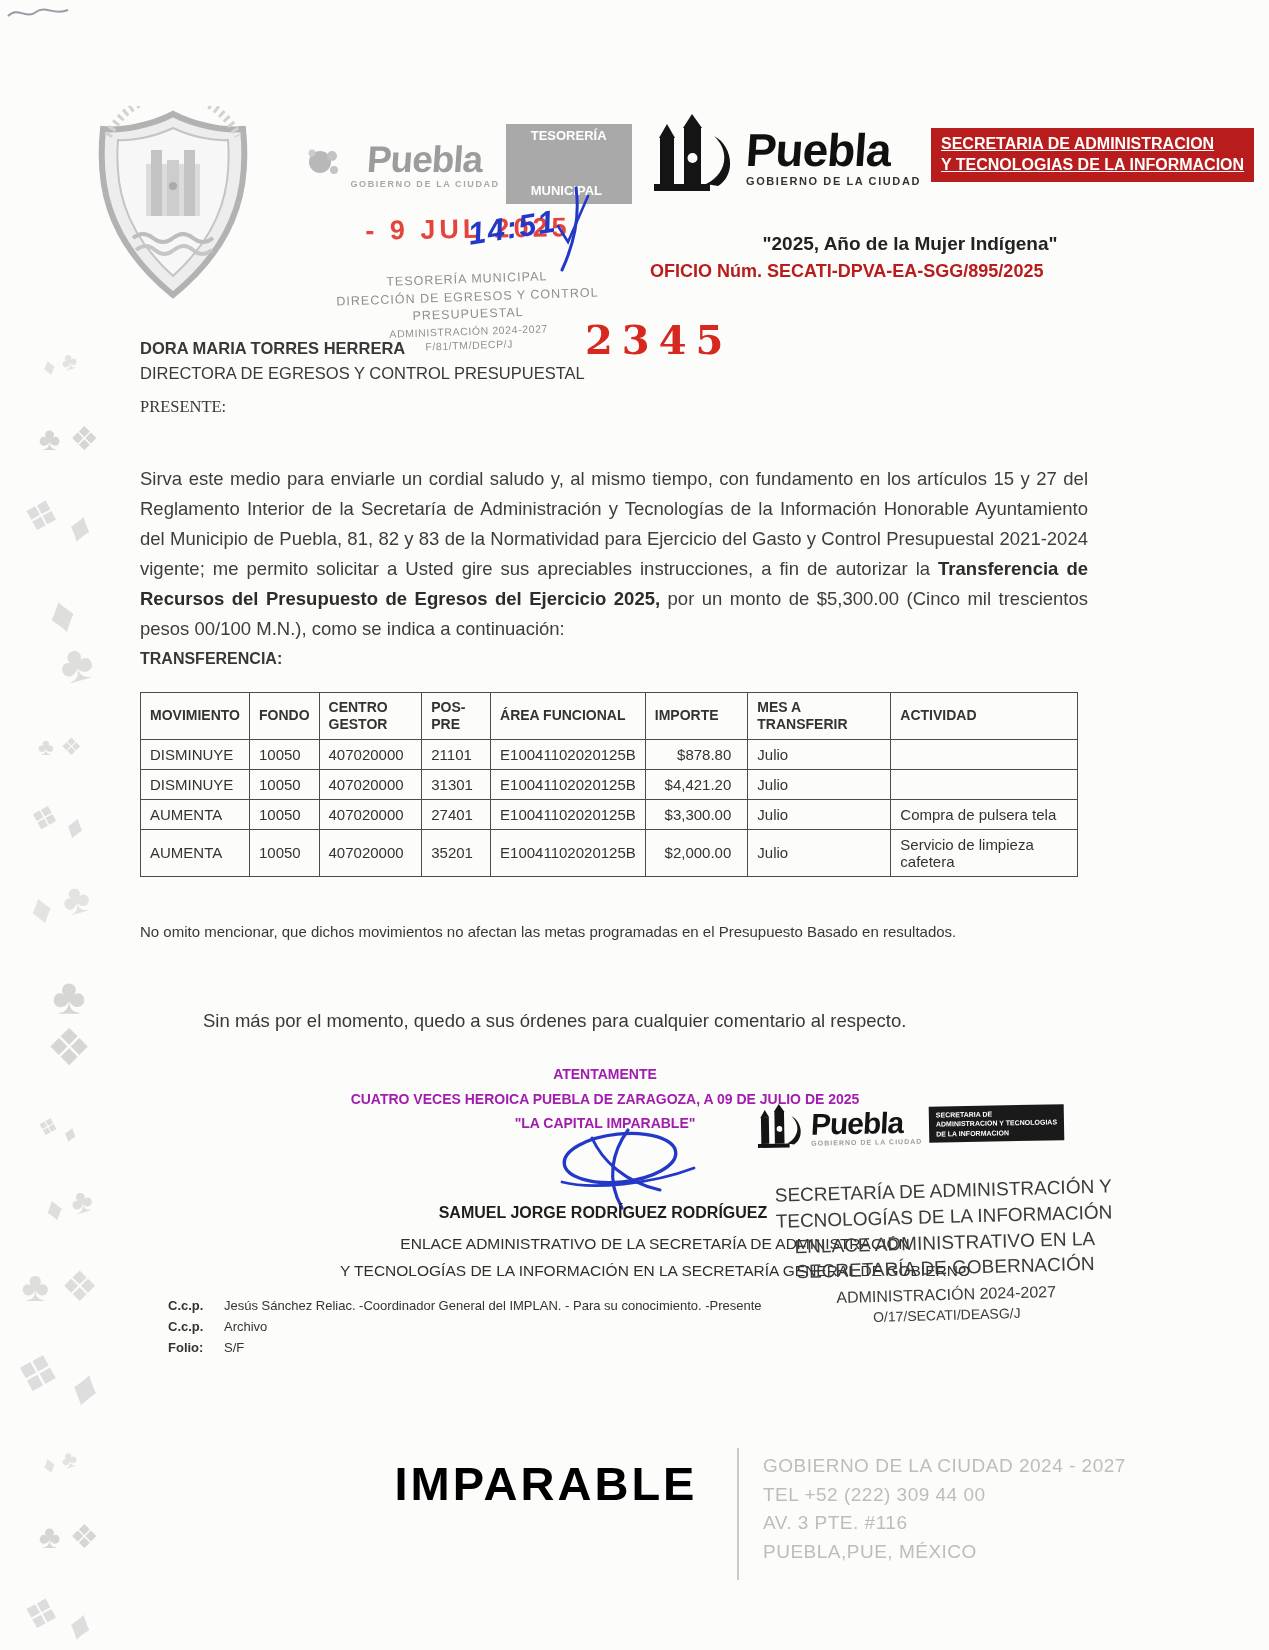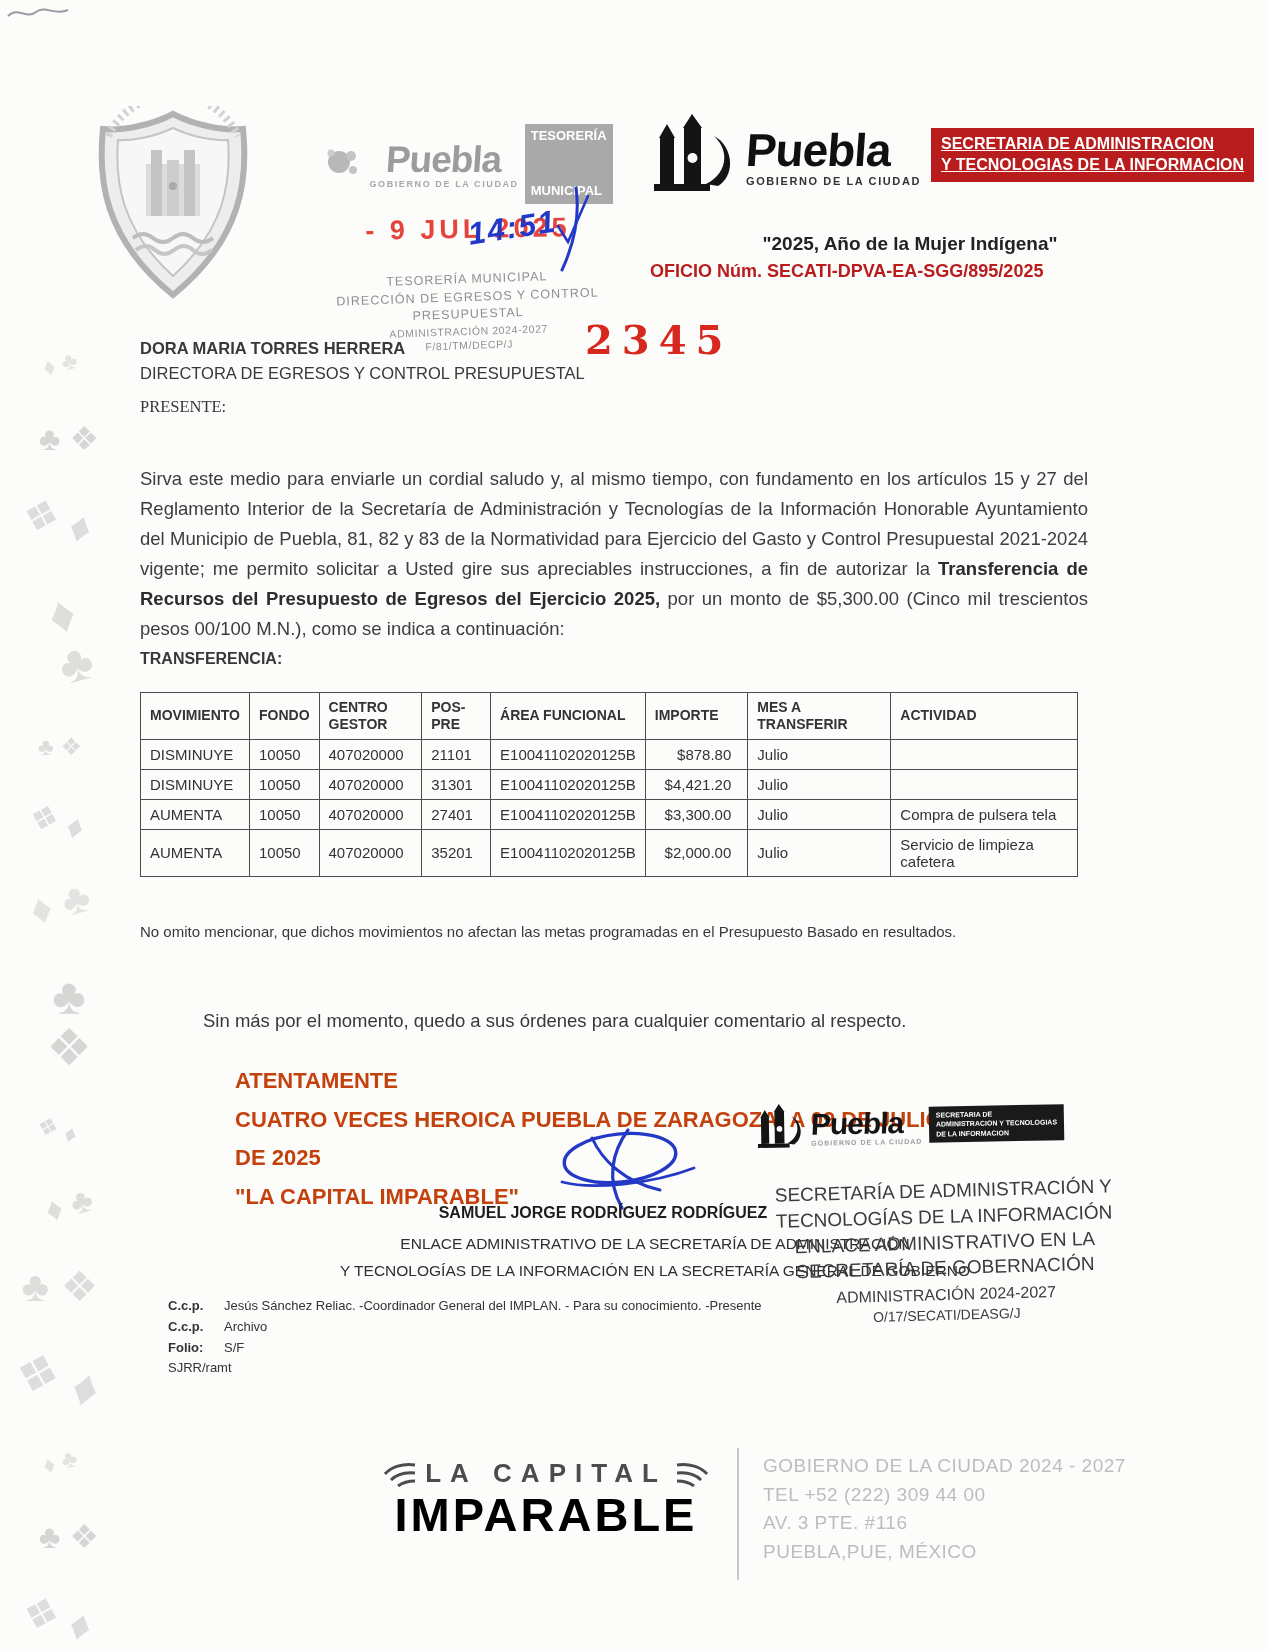--- a/index.html
+++ b/index.html
@@ -22,21 +22,21 @@
   .decor-item:nth-child(3n) { margin-left:-6px; color:#d8d8d8; }
 
   
   .crest { left:88px; top:106px; }
   .treasury { left:292px; top:124px; width:352px; text-align:center; }
   .t-row { display:flex; align-items:center; justify-content:center; gap:6px; }
   .brand { font-weight:800; transform:skewX(-4deg); letter-spacing:-1px; }
   .brand-gray { font-size:37px; color:#9c9c9c; }
   .brand-sub { font-size:9px; font-weight:bold; letter-spacing:1.6px; color:#a8a8a8; text-align:left; margin-top:-2px; }
   .badge { color:#fff; font-weight:bold; text-align:left; display:flex; flex-direction:column; justify-content:center; }
-  .badge-gray { background:#a9a9a9; font-size:13px; padding:5px 6px; line-height:1.15;gap:40px; }
+  .badge-gray { background:#a9a9a9; font-size:13px; padding:5px 25px; line-height:1.15;gap:40px; }
   .badge-black { background:#b91c1c; font-size:16px; padding:6px 10px; line-height:1.3;text-decoration:underline; }
   .badge-black-sm { background:#1a1a1a; font-size:7px; padding:4px 7px; line-height:1.35; }
   .date-stamp { margin-top:10px; color:#e4443c; font-size:27px; font-weight:bold; letter-spacing:4px; transform:rotate(-1deg); }
   .time-hand { position:absolute; left:176px; top:86px; color:#2438c8; font-size:31px; font-weight:bold; font-style:italic; transform:rotate(-9deg); letter-spacing:2px; }
   .stamp-lines { margin-top:26px; color:#8f8f8f; font-size:12.5px; line-height:1.4; letter-spacing:1px; transform:rotate(-2deg); }
   .stamp-lines .sl-sm { font-size:10.5px; letter-spacing:.6px; }
   .citylogo { left:644px; top:112px; display:flex; align-items:center; gap:10px; }
   .brand-black { font-size:46px; color:#101010; }
   .slogan { left:700px; top:233px; width:420px; text-align:center; font-weight:bold; font-size:19px; color:#222; }
   .oficio  { left:650px; top:261px; width:440px; text-align:left; font-weight:bold; font-size:18px; color:#b91c1c; }
@@ -53,21 +53,21 @@
   
   .tbl { left:140px; top:692px; width:938px; border-collapse:collapse; font-size:15px; color:#333; }
   .tbl th, .tbl td { border:1.6px solid #4c4c4c; padding:6px 9px; text-align:left; vertical-align:middle; }
   .tbl th { font-size:14px; font-weight:bold; line-height:1.2; }
   .tbl td.num { text-align:right; padding-right:16px; }
 
   .p2 { left:140px; top:920px; width:948px; font-size:15px; line-height:1.62; text-align:justify; }
   .p3 { left:203px; top:1010px; font-size:18.5px; }
 
   
-  .closing { left:235px; top:1062px; width:740px; text-align:left; font-weight:bold; font-size:22px; line-height:1.75; color:#c2410c; }
+  .closing { left:235px; top:1062px; width:740px; text-align:center; font-weight:bold; font-size:14px; line-height:1.75; color:#a21caf; }
   .overlay-logo { left:752px; top:1100px; display:flex; align-items:center; gap:7px; transform:rotate(-1deg); }
   .brand-ol { font-size:30px; color:#141414; }
   .brand-sub-sm { font-size:7px; font-weight:bold; letter-spacing:1px; color:#9c9c9c; margin-top:-2px; text-align:left; }
   .overlay-lines { left:740px; top:1178px; width:410px; text-align:center; color:#3c3c3c; font-size:19px; line-height:1.36; transform:rotate(-1.6deg); }
   .overlay-lines .ol-sm { font-size:16px; margin-top:3px; }
   .overlay-lines .ol-xs { font-size:14px; }
   .signature { left:532px; top:1124px; }
   .signer-name { left:353px; top:1204px; width:500px; text-align:center; font-weight:bold; font-size:16px; color:#1d1d1d; }
   .signer-titles { left:230px; top:1230px; width:850px; text-align:center; font-size:15.5px; line-height:1.75; color:#2f2f2f; }
 
@@ -317,39 +317,23 @@
       <span class="plain">Jesús Sánchez Reliac. -Coordinador General del IMPLAN. - Para su conocimiento. -Presente</span>
     </div>
     <div class="ccp-row">
       <span class="ccp-label">C.c.p.</span>
       <span class="plain">Archivo</span>
     </div>
     <div class="ccp-row">
       <span class="ccp-label">Folio:</span>
       <span class="plain">S/F</span>
     </div>
-    <div class="ccp-row">
-      <span class="plain">SJRR/ramt</span>
-    </div>
   </div>
 
   <div class="abs footer-logo">
-    <div class="fl-top">
-      <svg width="34" height="26" viewBox="0 0 34 26">
-        <path d="M32 4 C 20 2, 8 6, 2 13" fill="none" stroke="#4c4c4c" stroke-width="3"></path>
-        <path d="M32 12 C 22 11, 13 14, 8 19" fill="none" stroke="#4c4c4c" stroke-width="3"></path>
-        <path d="M32 20 C 25 20, 19 22, 15 25" fill="none" stroke="#4c4c4c" stroke-width="3"></path>
-      </svg>
-      <span>LA CAPITAL</span>
-      <svg width="34" height="26" viewBox="0 0 34 26">
-        <path d="M2 4 C 14 2, 26 6, 32 13" fill="none" stroke="#4c4c4c" stroke-width="3"></path>
-        <path d="M2 12 C 12 11, 21 14, 26 19" fill="none" stroke="#4c4c4c" stroke-width="3"></path>
-        <path d="M2 20 C 9 20, 15 22, 19 25" fill="none" stroke="#4c4c4c" stroke-width="3"></path>
-      </svg>
-    </div>
     <div class="fl-bottom">IMPARABLE</div>
   </div>
 
   <div class="abs footer-divider"></div>
 
   <div class="abs footer-right">
     <div>GOBIERNO DE LA CIUDAD 2024 - 2027</div>
     <div>TEL +52 (222) 309 44 00</div>
     <div>AV. 3 PTE. #116</div>
     <div>PUEBLA,PUE, MÉXICO</div>

